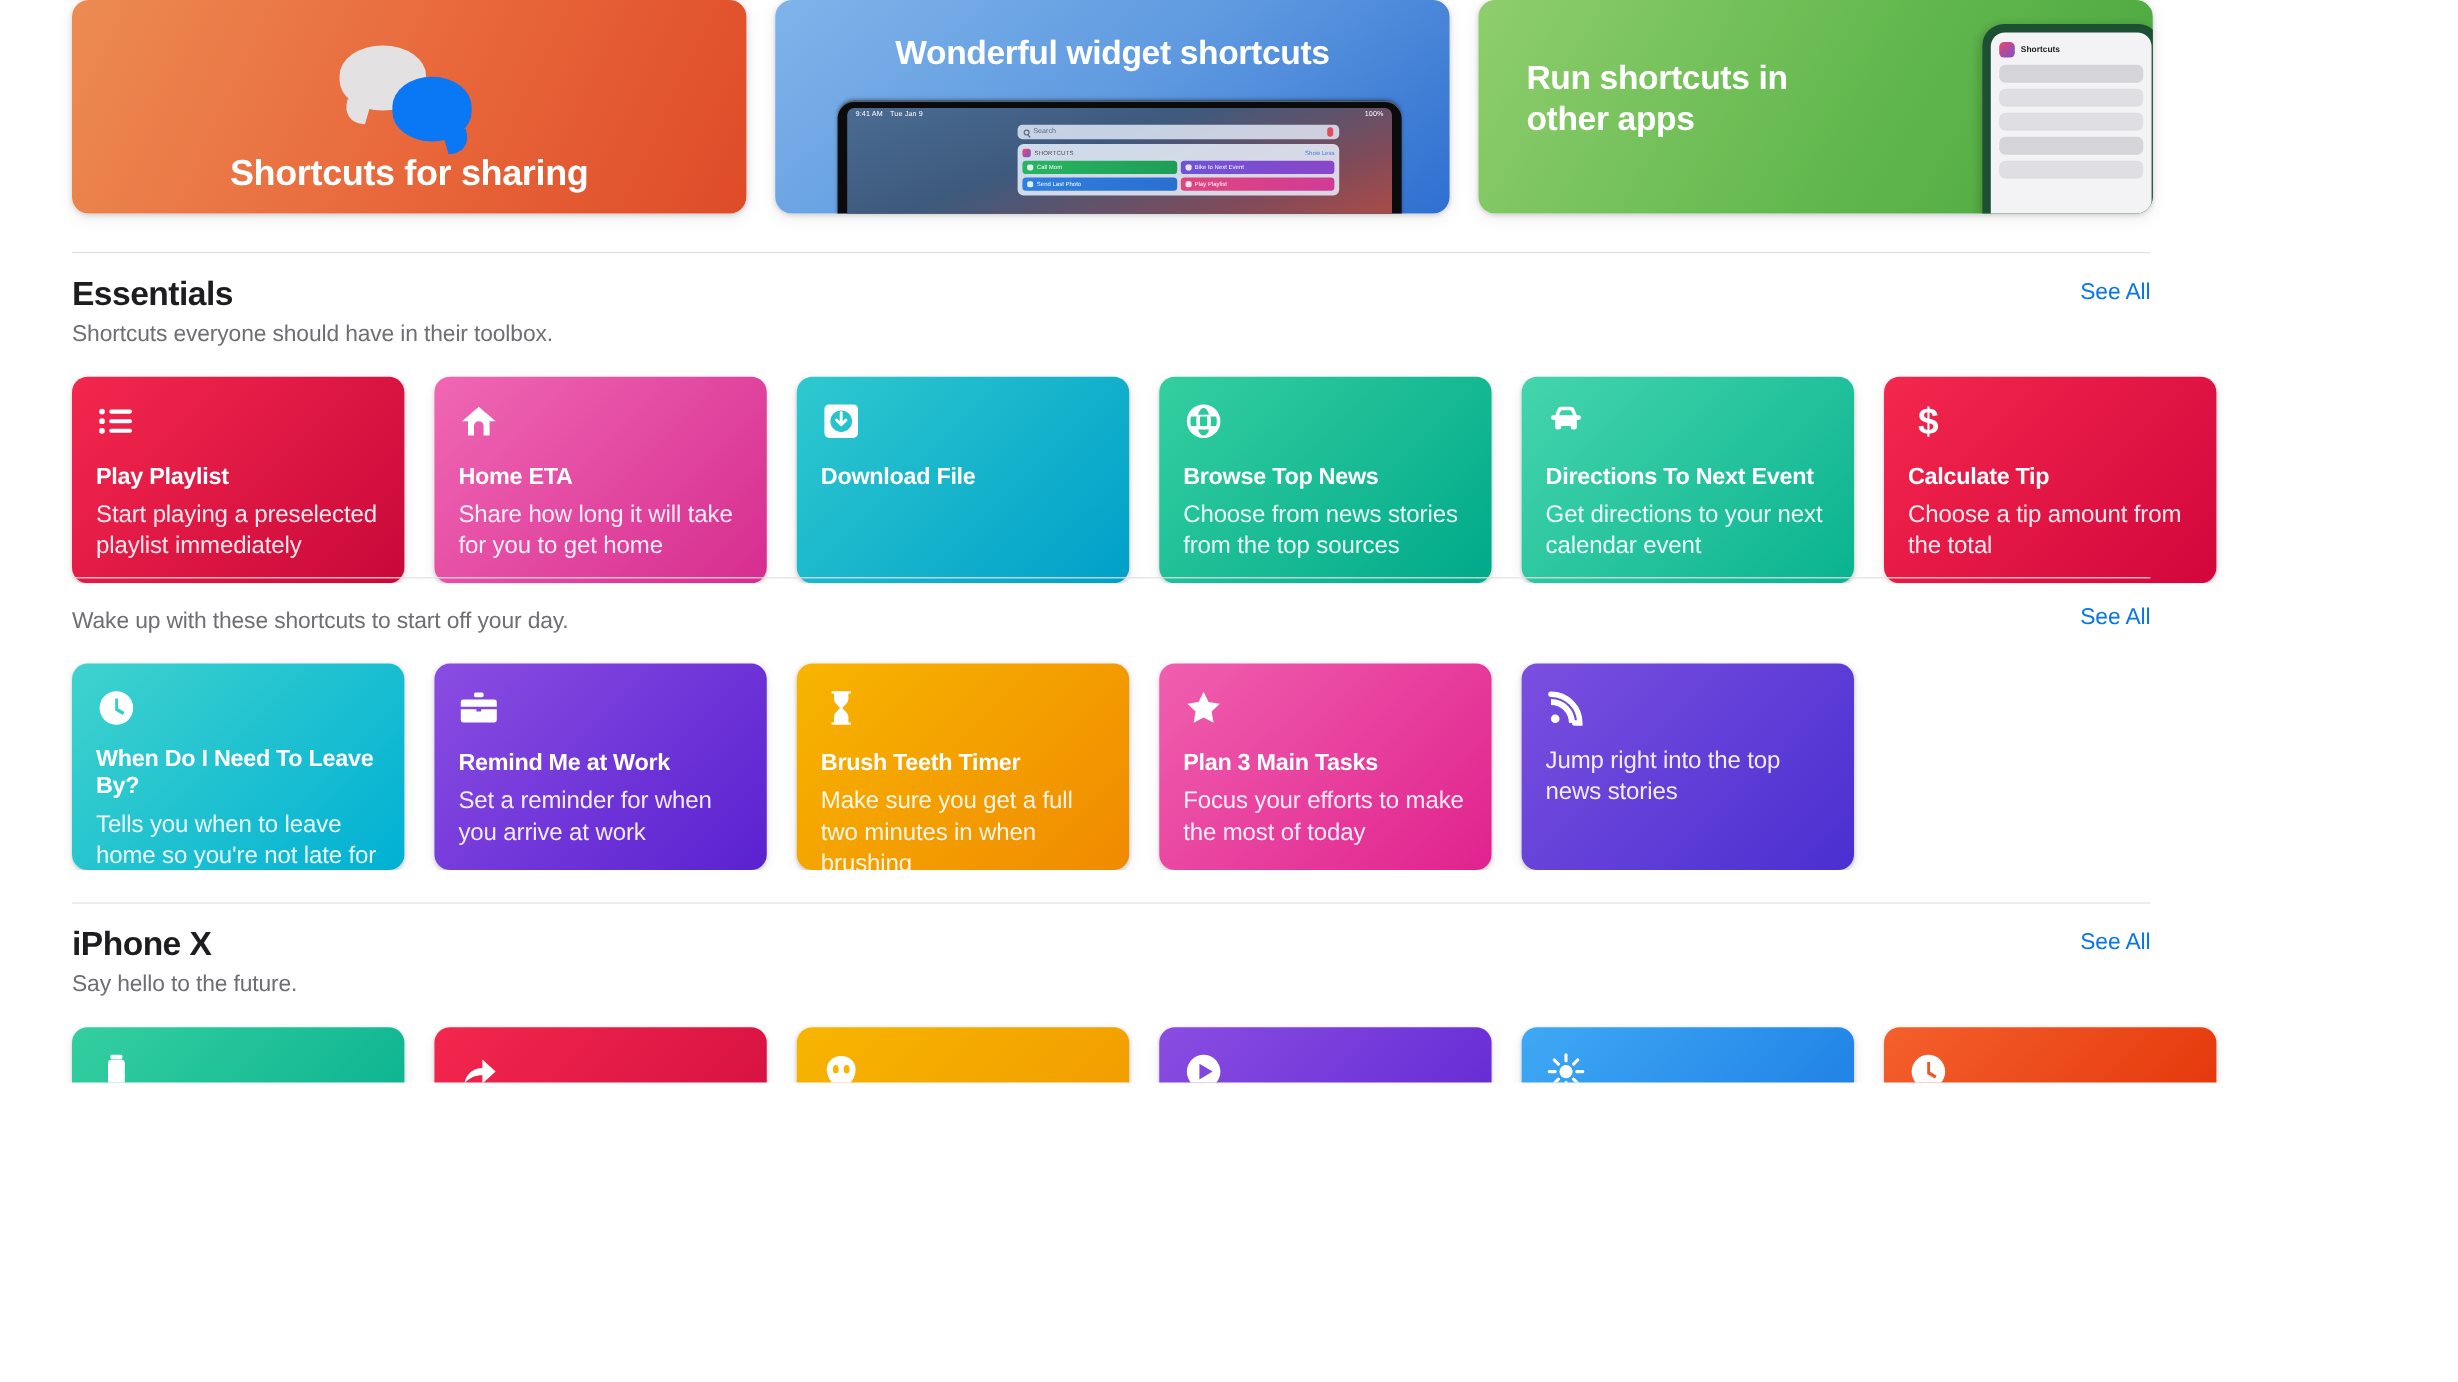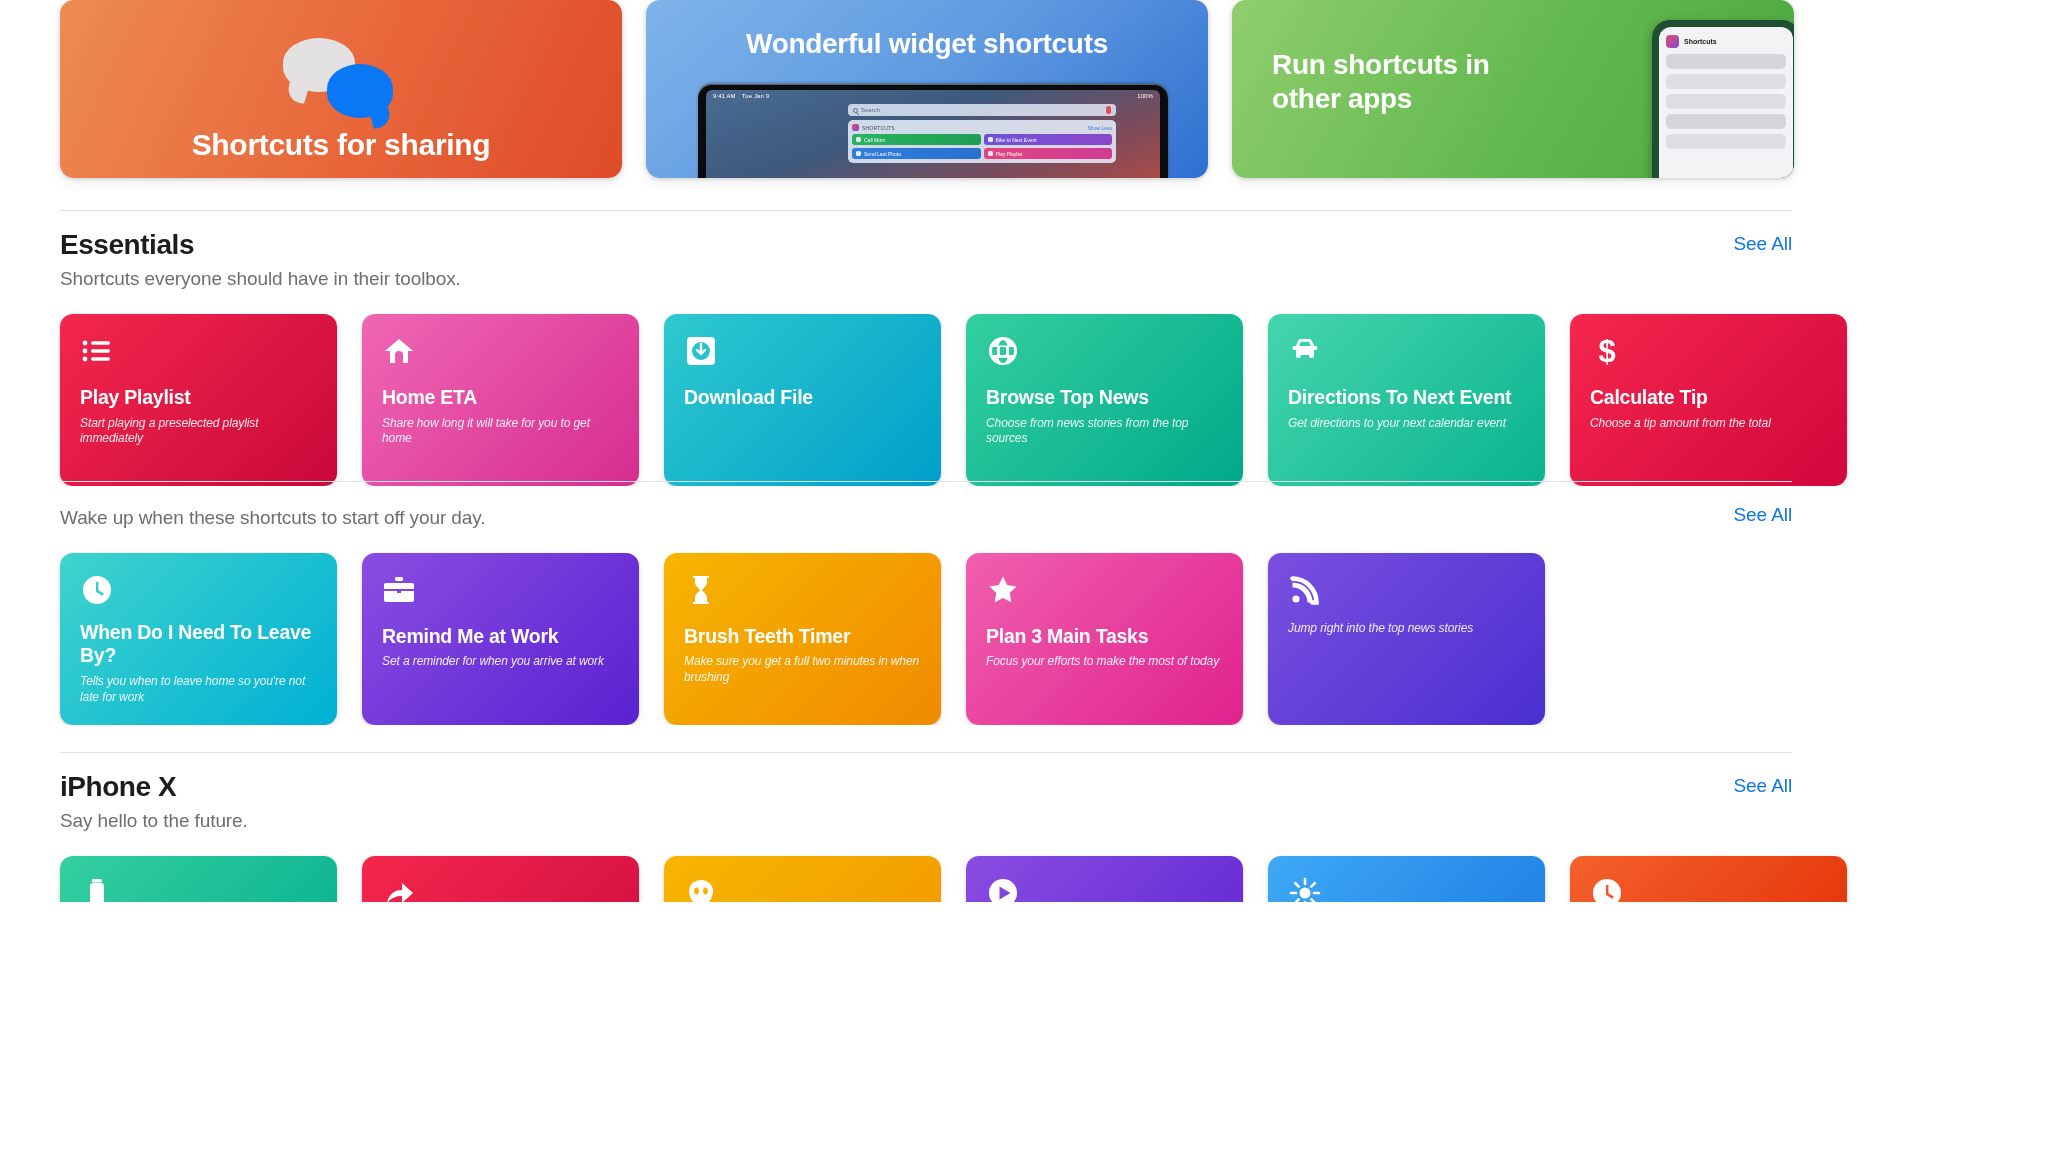--- a/index.html
+++ b/index.html
@@ -199,24 +199,23 @@
     width: 34px; height: 34px;
     display: flex; align-items: center; justify-content: center;
     margin-bottom: 18px;
   }
   .card-icon svg { width: 32px; height: 32px; fill: #fff; display:block; }
   .card-title {
     font-size: 19.5px; font-weight: 700; letter-spacing: -0.25px;
     line-height: 1.2; margin-bottom: 6px;
   }
   .card-desc {
-    font-size: 12px; line-height: 1.32;
+    font-size: 20px; line-height: 1.32;
     color: rgba(255,255,255,0.90);
     letter-spacing: -0.1px;
-    font-style: italic;
   }
   .card.tall-title .card-icon { margin-bottom: 14px; }
 
   
   .row-cut { height: 70px; }
   .row-cut .card { height: 172px; }
 </style>
 </head>
 <body>
 
@@ -373,21 +372,21 @@
         </div>
         <div class="card-title">Calculate Tip</div>
         <div class="card-desc">Choose a tip amount from the total</div>
       </div>
     </div>
   </div>
 
   <div class="section sec-morning">
     <div class="sec-divider"></div>
     <div class="sec-head">
-      <div class="sec-sub">Wake up when these shortcuts to start off your day.</div>
+      <div class="sec-sub">Wake up with these shortcuts to start off your day.</div>
       <div class="see-all">See All</div>
     </div>
     <div class="card-row">
 
       <div class="card tall-title" style="background:linear-gradient(135deg,#3fd3cd,#00b0d4)">
         <div class="card-icon">
           <svg viewBox="0 0 32 32">
               <path d="M16 2a14 14 0 1 0 0 28 14 14 0 0 0 0-28Zm1.4 6v8.2l5.4 3.2-1.4 2.4-6.4-3.8V8Z"></path>
             </svg>
         </div>

